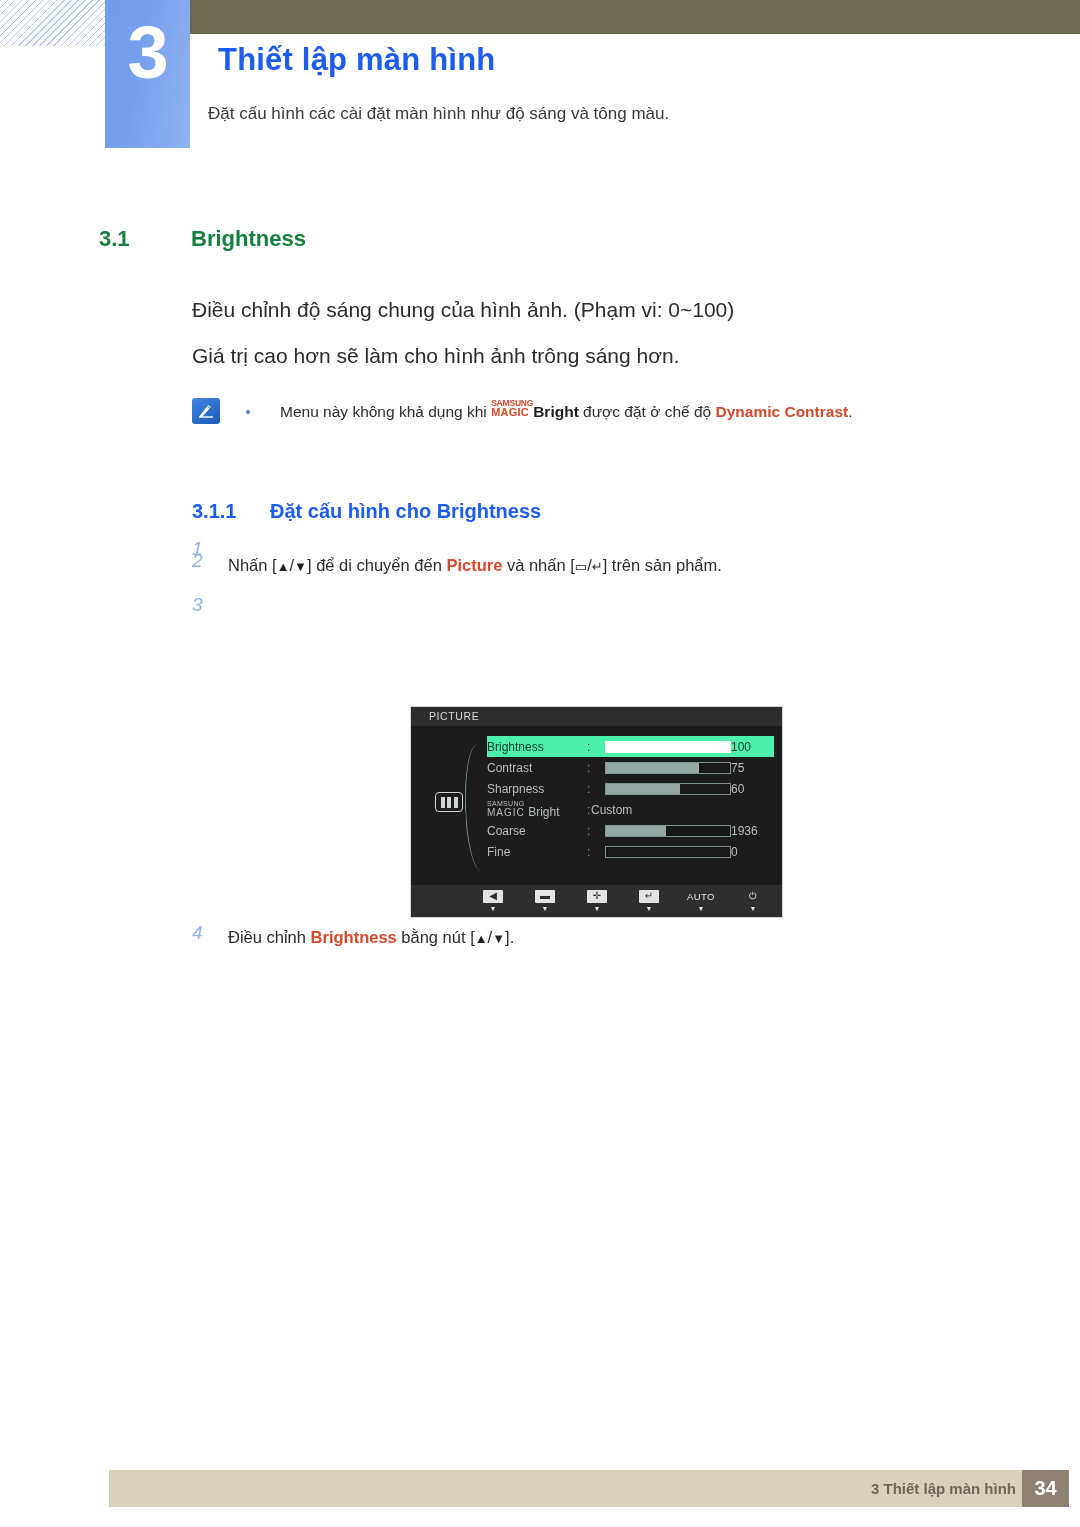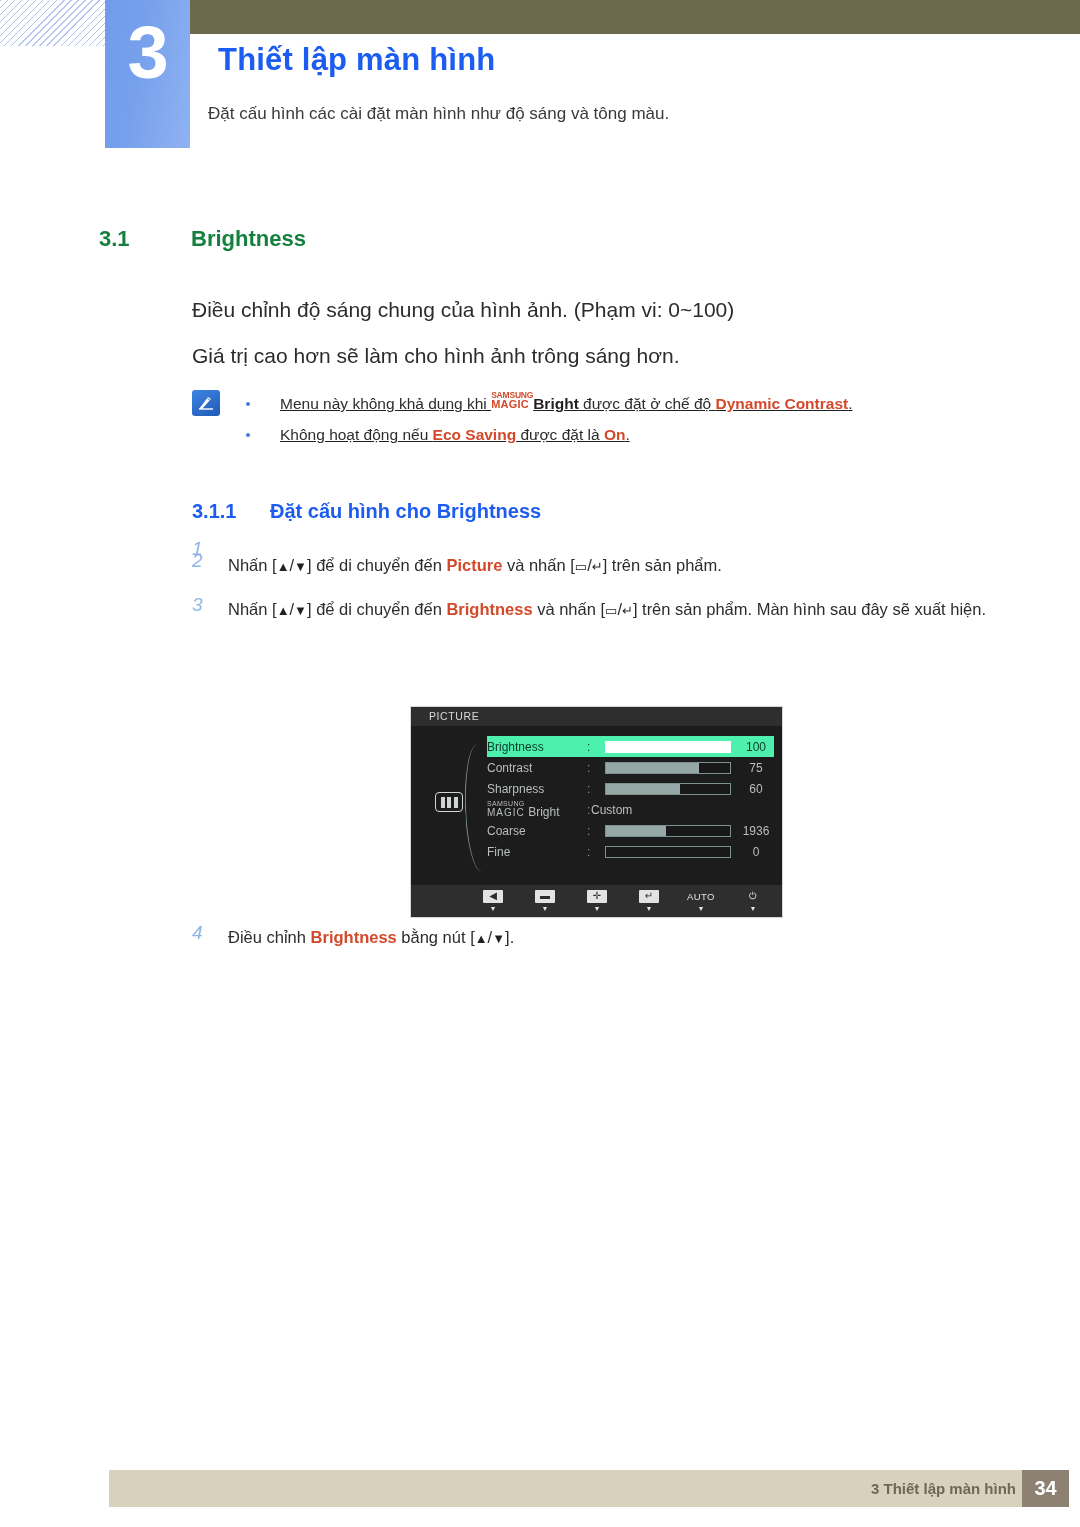--- a/index.html
+++ b/index.html
@@ -48,21 +48,21 @@
     position:absolute; left:99px; top:218px;
     color:#15803d; font-size:22px; font-weight:bold;margin-top:8px;
   }
   .sec-head .num { display:inline-block; width:92px; }
 
   .para { position:absolute; left:192px; font-size:21px; color:#2c2c2c; }
   .p1 { top:298px; }
   .p2 { top:344px; }
 
   
-  .note { position:absolute; left:192px; top:388px; width:760px;text-decoration:underline; }
+  .note { position:absolute; left:192px; top:396px; width:760px; }
   .note-icon {
     position:absolute; left:0; top:2px; width:28px; height:26px;
     background:linear-gradient(150deg,#3d86e0 0%,#2f6fcc 50%,#1e5bb8 100%);
     border-radius:3px;
     display:flex; align-items:center; justify-content:center;
   }
   .note-icon svg { display:block; }
   .note-list { margin:0; padding:0; list-style:none; }
   .note-list li {
     position:relative; padding-left:88px; font-size:15.5px;
@@ -134,21 +134,21 @@
   }
   .osd-row.active { color:#0c3b2b; }
   .osd-label { width:100px; flex:none; }
   .osd-colon { width:18px; flex:none; text-align:left; color:#8b918f; }
   .osd-row.active .osd-colon { color:#0c3b2b; }
   .osd-bar {
     width:126px; height:12px; flex:none;
     border:1px solid #7d9390; background:#181818; position:relative;
   }
   .osd-bar > span { display:block; height:100%; background:#96a8a6; }
-  .osd-value { width:58px; flex:none; text-align:center; padding-right:8px; font-size:12px; }
+  .osd-value { width:58px; flex:none; text-align:left; padding-right:8px; font-size:12px; }
   .osd-rowwrap { position:relative; }
   .osd-rowwrap.active-wrap { background:#4df0ac; }
   .osd-rowwrap.active-wrap .osd-bar { border-color:#ffffff; background:#4df0ac; }
   .osd-rowwrap.active-wrap .osd-bar > span { background:#ffffff; }
   .osd-rowwrap.active-wrap .osd-label { color:#13past; }
   .osd-magic {
     font-size:7px; line-height:7px; display:inline-block;
     letter-spacing:.3px; color:#b9bfbd;
   }
   .osd-magic span { display:block; }
@@ -208,42 +208,40 @@
 <div class="note">
   <div class="note-icon">
     <svg width="18" height="17" viewBox="0 0 18 17" aria-hidden="true">
       <path d="M2 14 L11 2 L14 4 L5 14 Z" fill="#ffffff"></path>
       <path d="M2 14 L16 14" stroke="#ffffff" stroke-width="1.4" fill="none"></path>
       <path d="M10.5 3.5 L13.2 5.4" stroke="#2f6fcc" stroke-width=".9" fill="none"></path>
     </svg>
   </div>
   <ul class="note-list">
     <li><span>Menu này không khả dụng khi </span><span class="magic"><span class="m1">SAMSUNG</span><span class="m2">MAGIC</span></span><span class="b-dark">Bright</span><span> được đặt ở chế độ </span><span class="hl">Dynamic Contrast</span><span>.</span></li>
-    <li><span>Không hoạt động nếu </span><span class="hl">Eco Saving</span><span> được đặt là </span><span class="hl">On</span><span>.</span></li>
   </ul>
 </div>
 
 <div class="sub-head">
   <span class="num">3.1.1</span><span>Đặt cấu hình cho Brightness</span>
 </div>
 
 <div class="steps">
 
   <div class="step">
     <span class="step-num">1</span>
   </div>
 
   <div class="step">
     <span class="step-num">2</span>
     <span class="step-body"><span>Nhấn [</span><span class="glyph">▲</span><span>/</span><span class="glyph">▼</span><span>] để di chuyển đến </span><span class="hl">Picture</span><span> và nhấn [</span><span class="glyph">▭</span><span>/</span><span class="glyph">↵</span><span>] trên sản phẩm.</span></span>
   </div>
 
   <div class="step">
     <span class="step-num">3</span>
-    <span class="step-body"><span>Nhấn [</span><span class="glyph">▲</span><span>/</span><span class="glyph">▼</span><span>] để di chuyển đến </span><span class="hl">Brightness</span><span> và nhấn [</span><span class="glyph">▭</span><span>/</span><span class="glyph">↵</span><span>] trên sản phẩm. Màn hình sau đây sẽ xuất hiện.</span></span>
   </div>
 </div>
 
 <div class="osd">
   <div class="osd-title">PICTURE</div>
   <div class="osd-body">
     <div class="osd-sideicon">
         <i></i>
         <i></i>
         <i></i>

